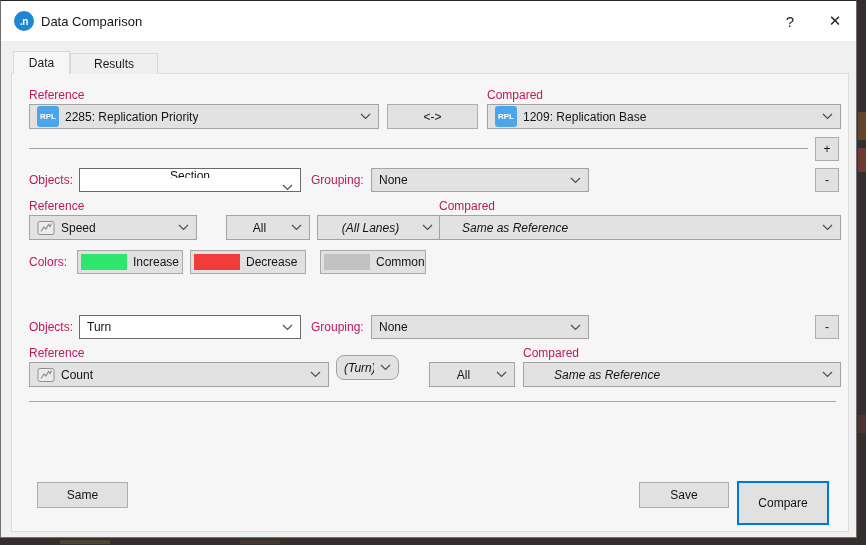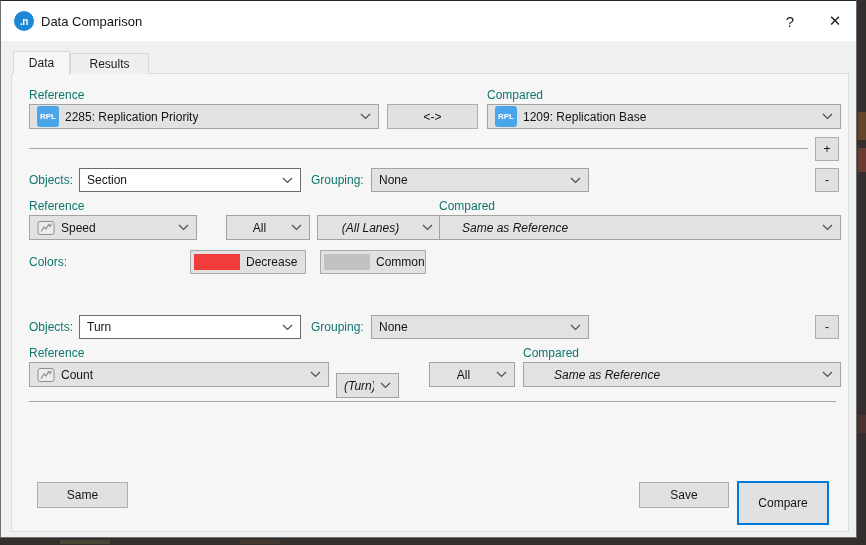--- a/index.html
+++ b/index.html
@@ -20,26 +20,26 @@
     font-size:13px; color:#141414; }
   .cap-btn { position:absolute; top:6px; height:28px; display:flex; align-items:center; justify-content:center;
     color:#222; background:transparent; border:none; font-family:inherit; cursor:default; }
   .cap-help { left:772px; width:34px; font-size:15px; }
   .cap-close { left:816px; width:36px; font-size:15px; }
 
   
   .tab { position:absolute; display:flex; align-items:center; justify-content:center;
     font-size:12px; color:#1b1b1b; border:1px solid #d9d9d9; border-bottom:none; }
   .tab-active { left:12px; top:50px; width:57px; height:23px; background:#f6f6f6; z-index:3; }
-  .tab-inactive { left:69px; top:52px; width:79px; height:21px; background:#efefef; z-index:2; }
+  .tab-inactive { left:69px; top:52px; width:88px; height:21px; background:#efefef; z-index:2; }
   .tabpage { position:absolute; left:10px; top:72px; width:838px; height:459px;
     background:#f6f6f6; border:1px solid #dcdcdc; }
 
   
-  .lbl { position:absolute; font-size:12px; color:#0f766e; white-space:nowrap; }
+  .lbl { position:absolute; font-size:12px; color:#be185d; white-space:nowrap; }
   .combo { position:absolute; height:25px; background:#e2e2e2; border:1px solid #a3a3a3;
     display:flex; align-items:center; padding:0 7px; gap:6px; font-size:12px; color:#141414; cursor:default; }
   .combo.white { background:#ffffff; border:1px solid #6b6b6b; height:24px; }
   .combo .txt { white-space:nowrap; overflow:hidden; }
   .combo .chev { margin-left:auto; flex:0 0 auto; display:flex; }
   .combo.center .txt { flex:1; text-align:center; }
   .italic .txt { font-style:italic; }
   .indent { padding-left:22px; }
   .btn { position:absolute; background:#e1e1e1; border:1px solid #adadad;
     display:flex; align-items:center; justify-content:center; font-size:12px; color:#141414;
@@ -103,21 +103,21 @@
           <svg width="11" height="7">
             <polyline points="1,1 5.5,5.5 10,1" fill="none" stroke="#4d4d4d" stroke-width="1.2"></polyline>
           </svg>
         </span>
     </div>
 
     <div class="sep" style="left:28px;top:147px;width:779px;"></div>
     <button class="btn" style="left:814px;top:136px;width:24px;height:24px;">+</button>
 
     <div class="lbl" style="left:28px;top:172px;">Objects:</div>
-    <div class="combo white" style="left:78px;top:167px;width:222px;">
+    <div class="combo white" style="left:78px;top:167px;width:222px;flex-direction:column;">
       <span class="txt">Section</span>
       <span class="chev">
           <svg width="11" height="7">
             <polyline points="1,1 5.5,5.5 10,1" fill="none" stroke="#4d4d4d" stroke-width="1.2"></polyline>
           </svg>
         </span>
     </div>
     <div class="lbl" style="left:310px;top:172px;">Grouping:</div>
     <div class="combo" style="left:370px;top:167px;width:218px;height:24px;">
       <span class="txt">None</span>
@@ -165,20 +165,24 @@
     <div class="combo italic indent" style="left:438px;top:214px;width:402px;">
       <span class="txt">Same as Reference</span>
       <span class="chev">
           <svg width="11" height="7">
             <polyline points="1,1 5.5,5.5 10,1" fill="none" stroke="#4d4d4d" stroke-width="1.2"></polyline>
           </svg>
         </span>
     </div>
 
     <div class="lbl" style="left:28px;top:254px;">Colors:</div>
+    <div class="color-btn" style="left:76px;top:249px;width:106px;">
+      <span class="swatch" style="background: rgb(46, 229, 110);"></span>
+      <span>Increase</span>
+    </div>
     <div class="color-btn" style="left:189px;top:249px;width:116px;">
       <span class="swatch" style="background: rgb(242, 59, 59);"></span>
       <span>Decrease</span>
     </div>
     <div class="color-btn" style="left:319px;top:249px;width:106px;">
       <span class="swatch" style="background: rgb(195, 194, 194);"></span>
       <span>Common</span>
     </div>
 
     <div class="lbl" style="left:28px;top:319px;">Objects:</div>
@@ -211,21 +215,21 @@
             <polyline points="4,11.5 7,7 9,9 11.5,4.5 13,6.5 14.5,3.5" fill="none" stroke="#8f8f8f" stroke-width="1.2"></polyline>
           </svg>
       </span>
       <span class="txt">Count</span>
       <span class="chev">
           <svg width="11" height="7">
             <polyline points="1,1 5.5,5.5 10,1" fill="none" stroke="#4d4d4d" stroke-width="1.2"></polyline>
           </svg>
         </span>
     </div>
-    <div class="combo center italic" style="left:335px;top:372px;width:63px;">
+    <div class="combo center italic" style="left:335px;top:354px;width:63px;border-radius:8px;">
       <span class="txt">(Turn)</span>
       <span class="chev">
           <svg width="11" height="7">
             <polyline points="1,1 5.5,5.5 10,1" fill="none" stroke="#4d4d4d" stroke-width="1.2"></polyline>
           </svg>
         </span>
     </div>
     <div class="combo center" style="left:428px;top:361px;width:86px;">
       <span class="txt">All</span>
       <span class="chev">

